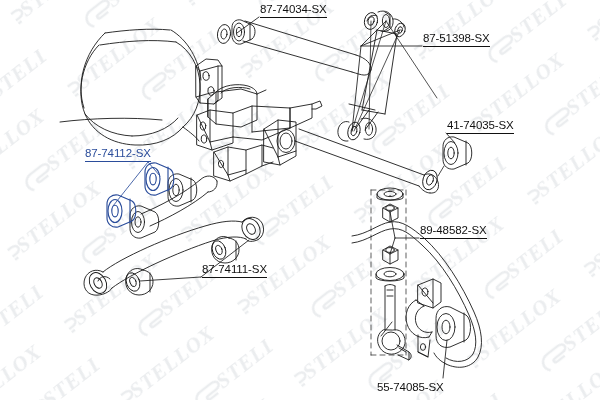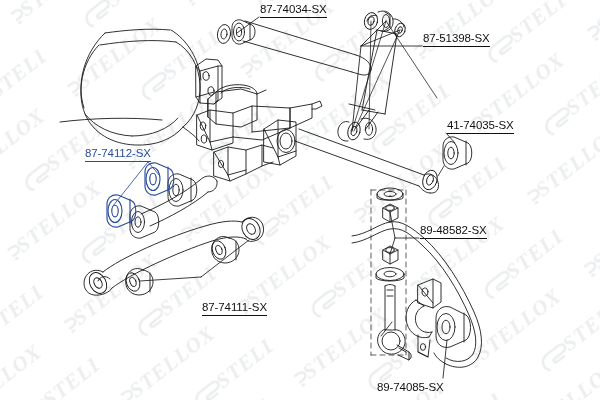--- a/index.html
+++ b/index.html
@@ -376,21 +376,21 @@
     <div class="part-label underlined" style="left:260px; top:3px;">87-74034-SX</div>
 
     <div class="part-label underlined" style="left:423px; top:32px;">87-51398-SX</div>
 
     <div class="part-label underlined" style="left:447px; top:119px;">41-74035-SX</div>
 
     <div class="part-label underlined highlight" style="left:85px; top:147px;">87-74112-SX</div>
 
     <div class="part-label underlined" style="left:420px; top:224px;">89-48582-SX</div>
 
-    <div class="part-label underlined" style="left:202px; top:263px;margin-top:38px;">87-74111-SX</div>
-
-
-
-    <div class="part-label" style="left:377px; top:381px;">89-74085-SX</div>
+    <div class="part-label underlined" style="left:202px; top:263px;">87-74111-SX</div>
+
+
+
+    <div class="part-label" style="left:377px; top:381px;">55-74085-SX</div>
 
   </div>
 
 </div>
 
 </body></html>

